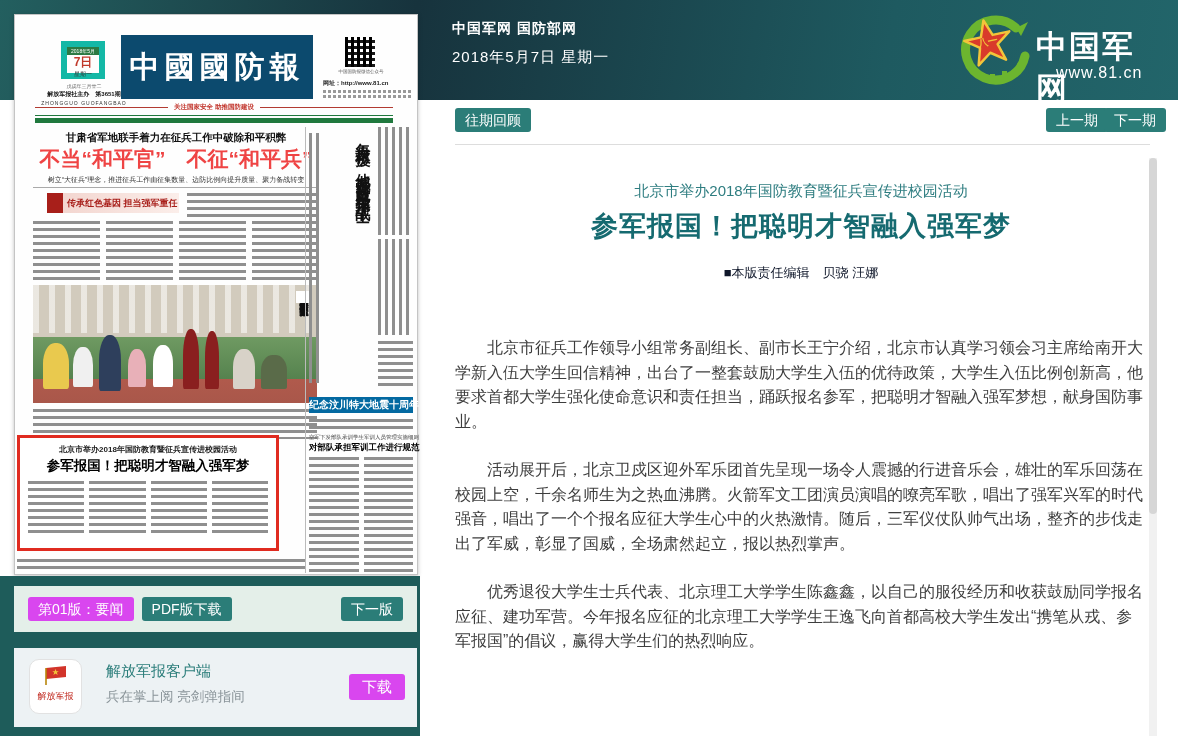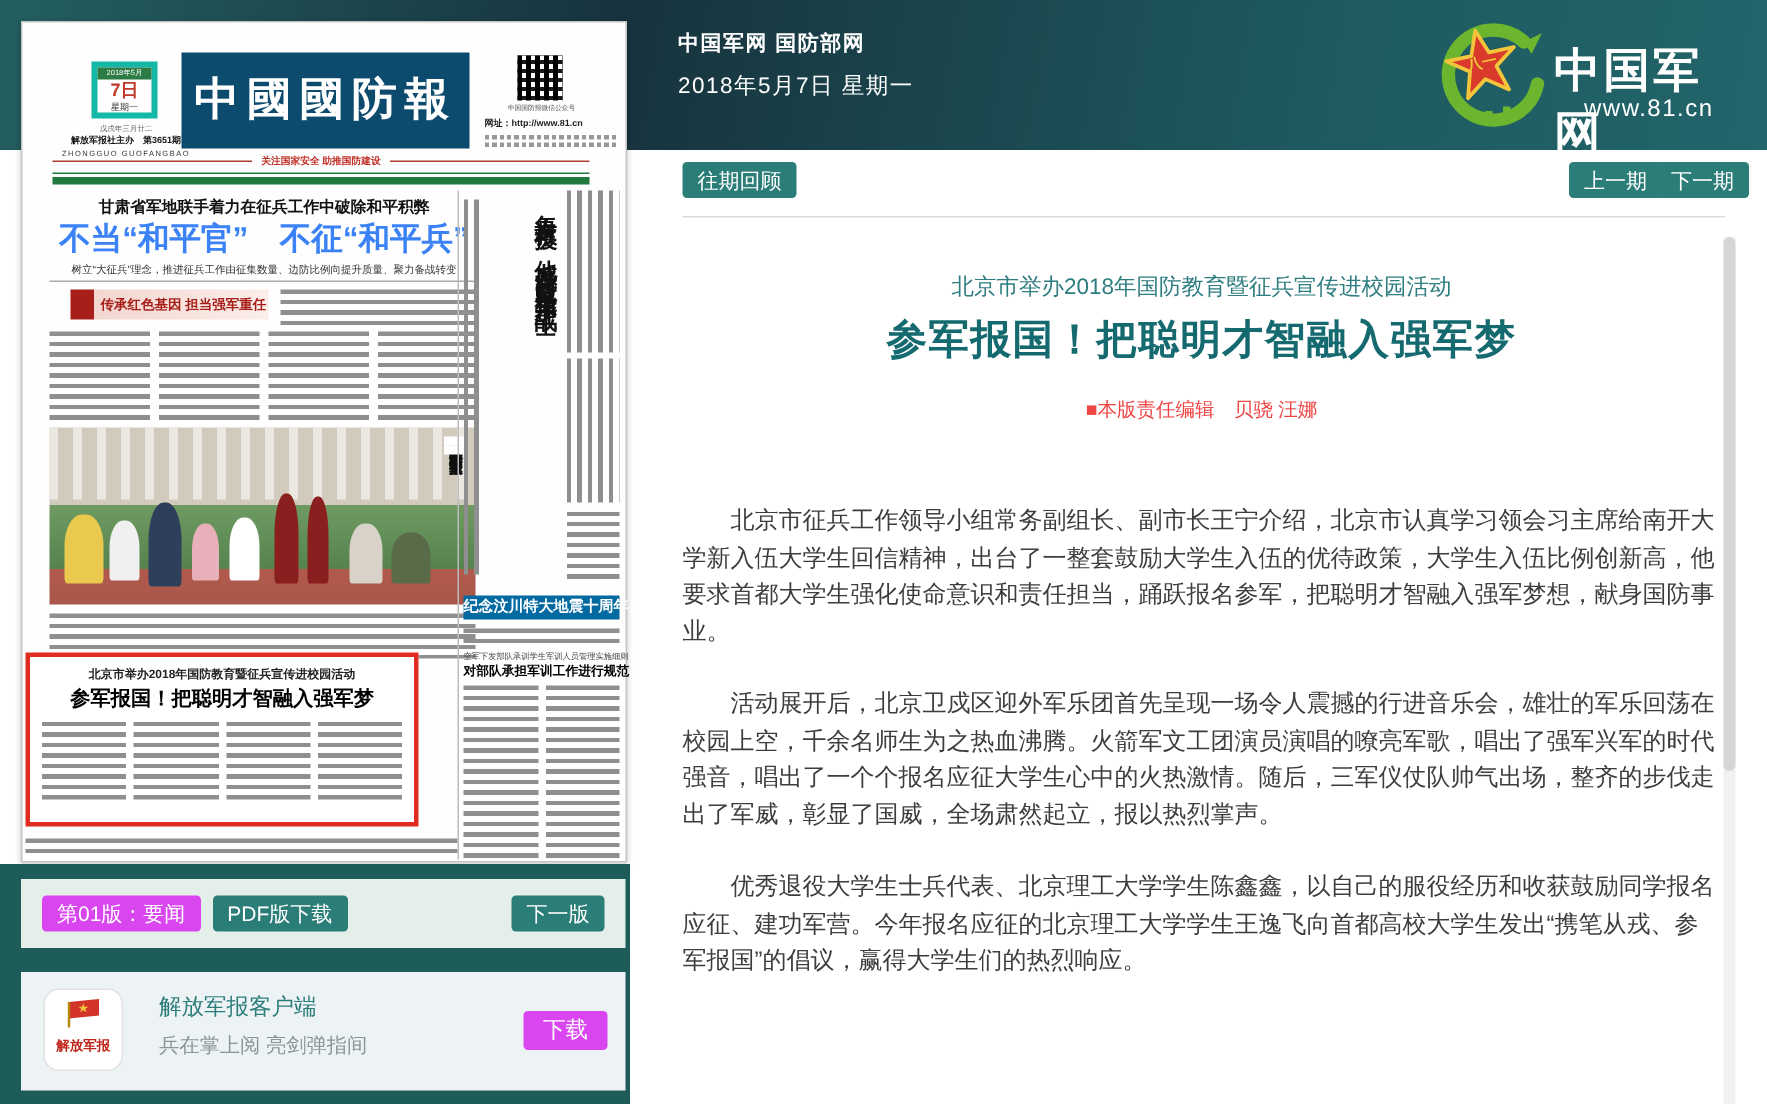--- a/index.html
+++ b/index.html
@@ -25,33 +25,33 @@
   #btn-prev { position:absolute; left:1046px; top:108px; }
   #btn-next { position:absolute; left:1104px; top:108px; }
   #divider { position:absolute; left:455px; top:144px; width:695px; height:1px; background:#ddd; }
 
   #article { position:absolute; left:455px; top:0; width:692px; }
   .art-kicker { position:absolute; left:0; top:182px; width:692px; text-align:center;
     color:#2e7d80; font-size:15px; }
   .art-title { position:absolute; left:0; top:208px; width:692px; text-align:center;
     color:#156a70; font-size:27px; font-weight:bold; letter-spacing:1px; }
   .art-editor { position:absolute; left:0; top:264px; width:692px; text-align:center;
-    color:#ef4444; font-size:13px; }
+    color:#0f172a; font-size:13px; }
   .art-body { position:absolute; left:0; top:336px; width:692px; color:#3d3d3d;
     font-size:16px; line-height:24.5px; }
   .art-body p { text-indent:2em; margin-bottom:24px; }
 
   
   #sb-track { position:absolute; left:1149px; top:158px; width:8px; height:578px; background:#f1f1f1; }
   #sb-thumb { position:absolute; left:0; top:0; width:8px; height:356px; background:#d6d6d6; border-radius:4px; }
 
   
   #paper { position:absolute; left:14px; top:14px; width:404px; height:561px;
     background:#fefefe; border:1px solid #c4c4c4; box-shadow:0 1px 4px rgba(0,0,0,.25); }
-  .np-dateblock { position:absolute; left:46px; top:26px; width:44px; height:38px; border:4px solid #14b8a6; text-align:center; }
+  .np-dateblock { position:absolute; left:46px; top:26px; width:44px; height:38px; border:6px solid #14b8a6; text-align:center; }
   .np-date-month { background:#2c7a44; color:#fff; font-size:5px; line-height:8px; }
   .np-date-day { color:#c0392b; font-weight:bold; font-size:12px; line-height:15px; }
   .np-date-week { color:#333; font-size:6px; line-height:9px; }
   .np-pub { position:absolute; left:14px; top:68px; width:110px; text-align:center; }
   .np-lunar { font-size:5px; color:#666; line-height:7px; }
   .np-publisher { font-size:6px; color:#111; font-weight:bold; line-height:9px; }
   .np-pinyin { font-size:5px; color:#333; letter-spacing:1px; line-height:8px; }
   .np-masthead { position:absolute; left:106px; top:20px; width:192px; height:64px; background:#0c4a6e;
     color:#fff; font-family:"Liberation Serif","DejaVu Serif",serif; font-weight:bold;
     font-size:30px; letter-spacing:5px; text-align:center; line-height:64px; }
@@ -68,21 +68,21 @@
   .np-line-thin { position:absolute; left:20px; top:100px; width:358px; height:1px; background:#20793e; }
   .np-bar-green { position:absolute; left:20px; top:103px; width:358px; height:5px; background:#20793e; }
 
   .tx  { background-image:repeating-linear-gradient(to bottom,#8f8f8f 0 3px,transparent 3px 7px); }
   .txv { background-image:repeating-linear-gradient(to right,#8f8f8f 0 3px,transparent 3px 7px); }
 
   .np-left { position:absolute; left:18px; top:112px; width:286px; height:316px; }
   .np-kicker { position:absolute; left:0; top:4px; width:286px; text-align:center;
     font-size:10.5px; font-weight:bold; color:#111; }
   .np-headline { position:absolute; left:0; top:18px; width:286px; text-align:center;
-    font-size:21px; font-weight:bold; color:#3b82f6; white-space:nowrap; }
+    font-size:21px; font-weight:bold; color:#ef4444; white-space:nowrap; }
   .np-subhead { position:absolute; left:0; top:48px; width:286px; text-align:center;
     font-size:7px; color:#333; white-space:nowrap; }
   .np-subline { position:absolute; left:0; top:60px; width:286px; height:1px; background:#aaa; }
   .np-banner { position:absolute; left:14px; top:66px; width:132px; height:20px;
     background:linear-gradient(90deg,#a81f1a 0 16px,#f3d6d0 16px,#fbeeea 100%);
     display:flex; align-items:center; }
   .np-banner span { color:#a81f1a; font-size:9px; font-weight:bold; margin-left:20px; white-space:nowrap; }
   .np-str-a { position:absolute; left:154px; top:66px; width:132px; height:24px; }
   .np-cols { position:absolute; left:0; top:94px; width:286px; height:62px; display:flex; gap:6px; }
   .np-cols div { flex:1; }
@@ -125,21 +125,21 @@
 
   
   #side-panel { position:absolute; left:0; top:576px; width:420px; height:160px; background:#1e5c5a; }
   #side-nav { position:absolute; left:14px; top:10px; width:403px; height:46px; background:#e4efe9;
     display:flex; align-items:center; padding:0 14px; gap:8px; }
   #btn-nextpage { margin-left:auto; }
   #app-card { position:absolute; left:14px; top:72px; width:403px; height:79px; background:#edf2f4; }
   #app-icon { position:absolute; left:15px; top:11px; width:53px; height:55px; background:#fff;
     border-radius:10px; border:1px solid #e2e2e2; text-align:center; }
   #app-icon svg { margin-top:5px; }
-  .app-icon-tx { color:#c0261c; font-size:9px; font-weight:bold;
+  .app-icon-tx { color:#c0261c; font-size:9px; font-weight:normal;
     font-family:"Liberation Serif","DejaVu Serif",serif; line-height:10px; }
   .app-title { position:absolute; left:92px; top:14px; color:#2b7d7a; font-size:15px; cursor:pointer; }
   .app-sub { position:absolute; left:92px; top:40px; color:#8a9499; font-size:13.5px; }
   #btn-download { position:absolute; right:12px; top:26px; font-size:15px; padding:5px 13px; }
 </style>
 </head>
 <body>
 
 <div id="stage">
 

